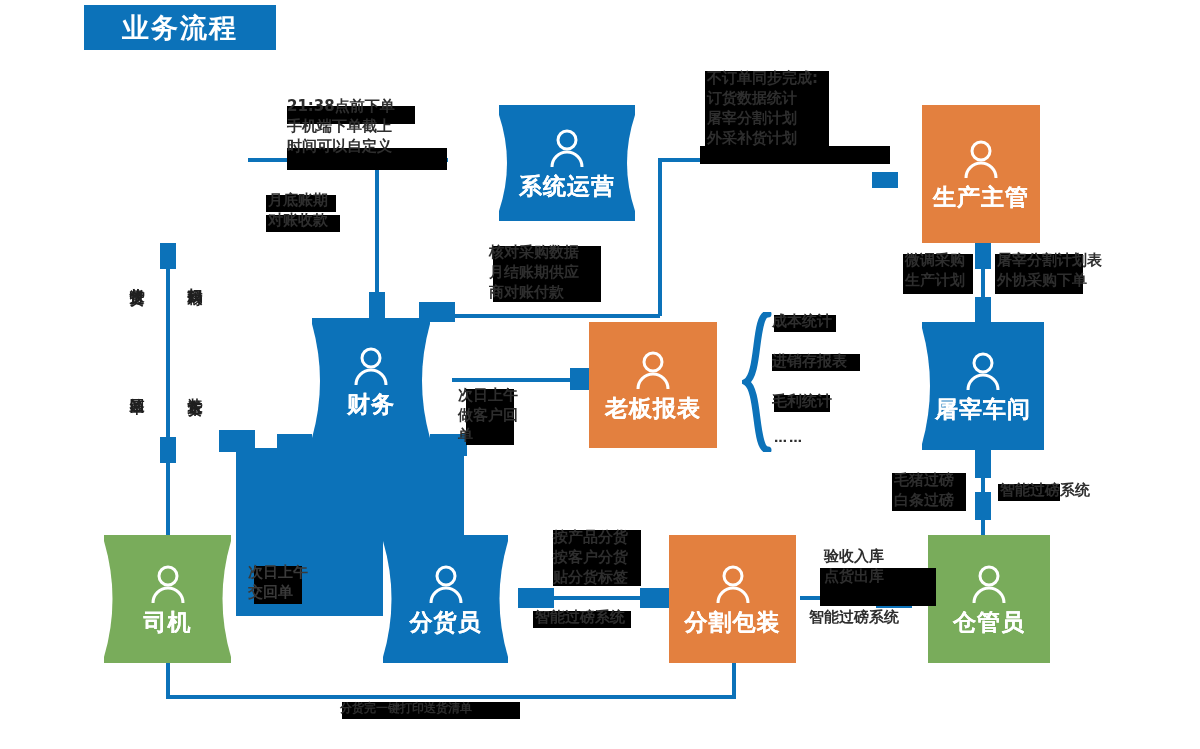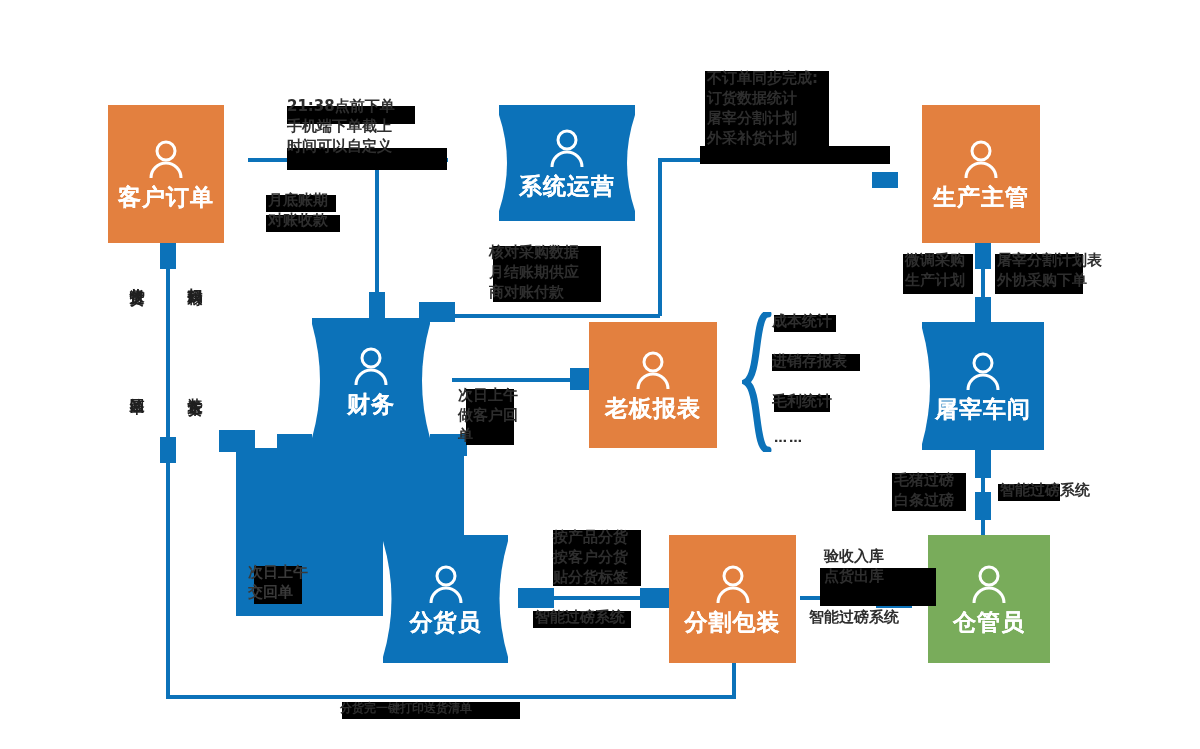--- a/index.html
+++ b/index.html
@@ -35,20 +35,21 @@
        color:#1f1f1f;font-size:15px;font-weight:bold;letter-spacing:1px;line-height:18px;}
 
   .brace{position:absolute;}
   .artifact{position:absolute;background:#0C72B9;}
 </style>
 </head>
 <body>
 
 <div id="canvas">
 
+  <div class="title-banner">业务流程</div>
 
   <div class="ln vln" style="left:166px;top:243px;height:420px;"></div>
   <div class="stub" style="left:160px;top:243px;width:16px;height:26px;"></div>
   <div class="stub" style="left:160px;top:437px;width:16px;height:26px;"></div>
 
   <div class="ln hln" style="left:248px;top:158px;width:200px;"></div>
   <div class="ln vln" style="left:375px;top:158px;height:160px;"></div>
   <div class="stub" style="left:369px;top:292px;width:16px;height:26px;"></div>
 
   <div class="ln hln" style="left:658px;top:158px;width:230px;"></div>
@@ -77,27 +78,20 @@
 
   <div class="ln hln" style="left:166px;top:695px;width:570px;"></div>
   <div class="ln vln" style="left:166px;top:663px;height:34px;"></div>
   <div class="ln vln" style="left:732px;top:660px;height:36px;"></div>
 
   <div class="artifact" style="left:236px;top:448px;width:228px;height:168px;"></div>
   <div class="artifact" style="left:277px;top:434px;width:190px;height:22px;"></div>
   <div class="ln vln" style="left:237px;top:430px;height:24px;"></div>
   <div class="stub" style="left:219px;top:430px;width:36px;height:22px;"></div>
 
-  <div class="node sq" style="left:108px;top:105px;width:116px;height:138px;background:#E3803F;">
-    <svg width="42" height="40" viewBox="0 0 42 40">
-      <circle cx="21" cy="11" r="9" fill="none" stroke="#fff" stroke-width="3"></circle>
-      <path d="M6 38 a15 15 0 0 1 30 0" fill="none" stroke="#fff" stroke-width="3"></path>
-    </svg>
-    <div class="nlabel">客户订单</div>
-  </div>
 
   <div class="node" style="left:499px;top:105px;width:136px;height:116px;">
     <svg class="shape" width="136" height="116" viewBox="0 0 136 116" preserveAspectRatio="none" style="position:absolute;inset:0;">
       <path d="M0,0 H136 V116 H0 Z M0,0" fill="#0C72B9"></path>
       <path d="M0,0 H136 V116 H0 Z" fill="#0C72B9"></path>
       <path d="M0,0 H136 V116 H0 Z" fill="#0C72B9"></path>
       <path d="M0,0 h136 v116 h-136 z" fill="#0C72B9"></path>
       <path d="M0,10 q16,48 0,96 z" fill="#fff"></path>
       <path d="M136,10 q-16,48 0,96 z" fill="#fff"></path>
     </svg>
@@ -149,20 +143,34 @@
     </svg>
     <div class="inner">
       <svg width="42" height="40" viewBox="0 0 42 40">
         <circle cx="21" cy="11" r="9" fill="none" stroke="#fff" stroke-width="3"></circle>
         <path d="M6 38 a15 15 0 0 1 30 0" fill="none" stroke="#fff" stroke-width="3"></path>
       </svg>
       <div class="nlabel">屠宰车间</div>
     </div>
   </div>
 
+  <div class="node" style="left:104px;top:535px;width:127px;height:128px;">
+    <svg class="shape" width="127" height="128" viewBox="0 0 127 128" preserveAspectRatio="none" style="position:absolute;inset:0;">
+      <path d="M0,0 h127 v128 h-127 z" fill="#79AC5B"></path>
+      <path d="M0,6 q17,58 0,116 z" fill="#fff"></path>
+      <path d="M127,6 q-17,58 0,116 z" fill="#fff"></path>
+    </svg>
+    <div class="inner">
+      <svg width="42" height="40" viewBox="0 0 42 40">
+        <circle cx="21" cy="11" r="9" fill="none" stroke="#fff" stroke-width="3"></circle>
+        <path d="M6 38 a15 15 0 0 1 30 0" fill="none" stroke="#fff" stroke-width="3"></path>
+      </svg>
+      <div class="nlabel">司机</div>
+    </div>
+  </div>
 
   <div class="node" style="left:383px;top:535px;width:125px;height:128px;">
     <svg class="shape" width="125" height="128" viewBox="0 0 125 128" preserveAspectRatio="none" style="position:absolute;inset:0;">
       <path d="M0,0 h125 v128 h-125 z" fill="#0C72B9"></path>
       <path d="M0,6 q17,58 0,116 z" fill="#fff"></path>
       <path d="M125,6 q-17,58 0,116 z" fill="#fff"></path>
     </svg>
     <div class="inner">
       <svg width="42" height="40" viewBox="0 0 42 40">
         <circle cx="21" cy="11" r="9" fill="none" stroke="#fff" stroke-width="3"></circle>

